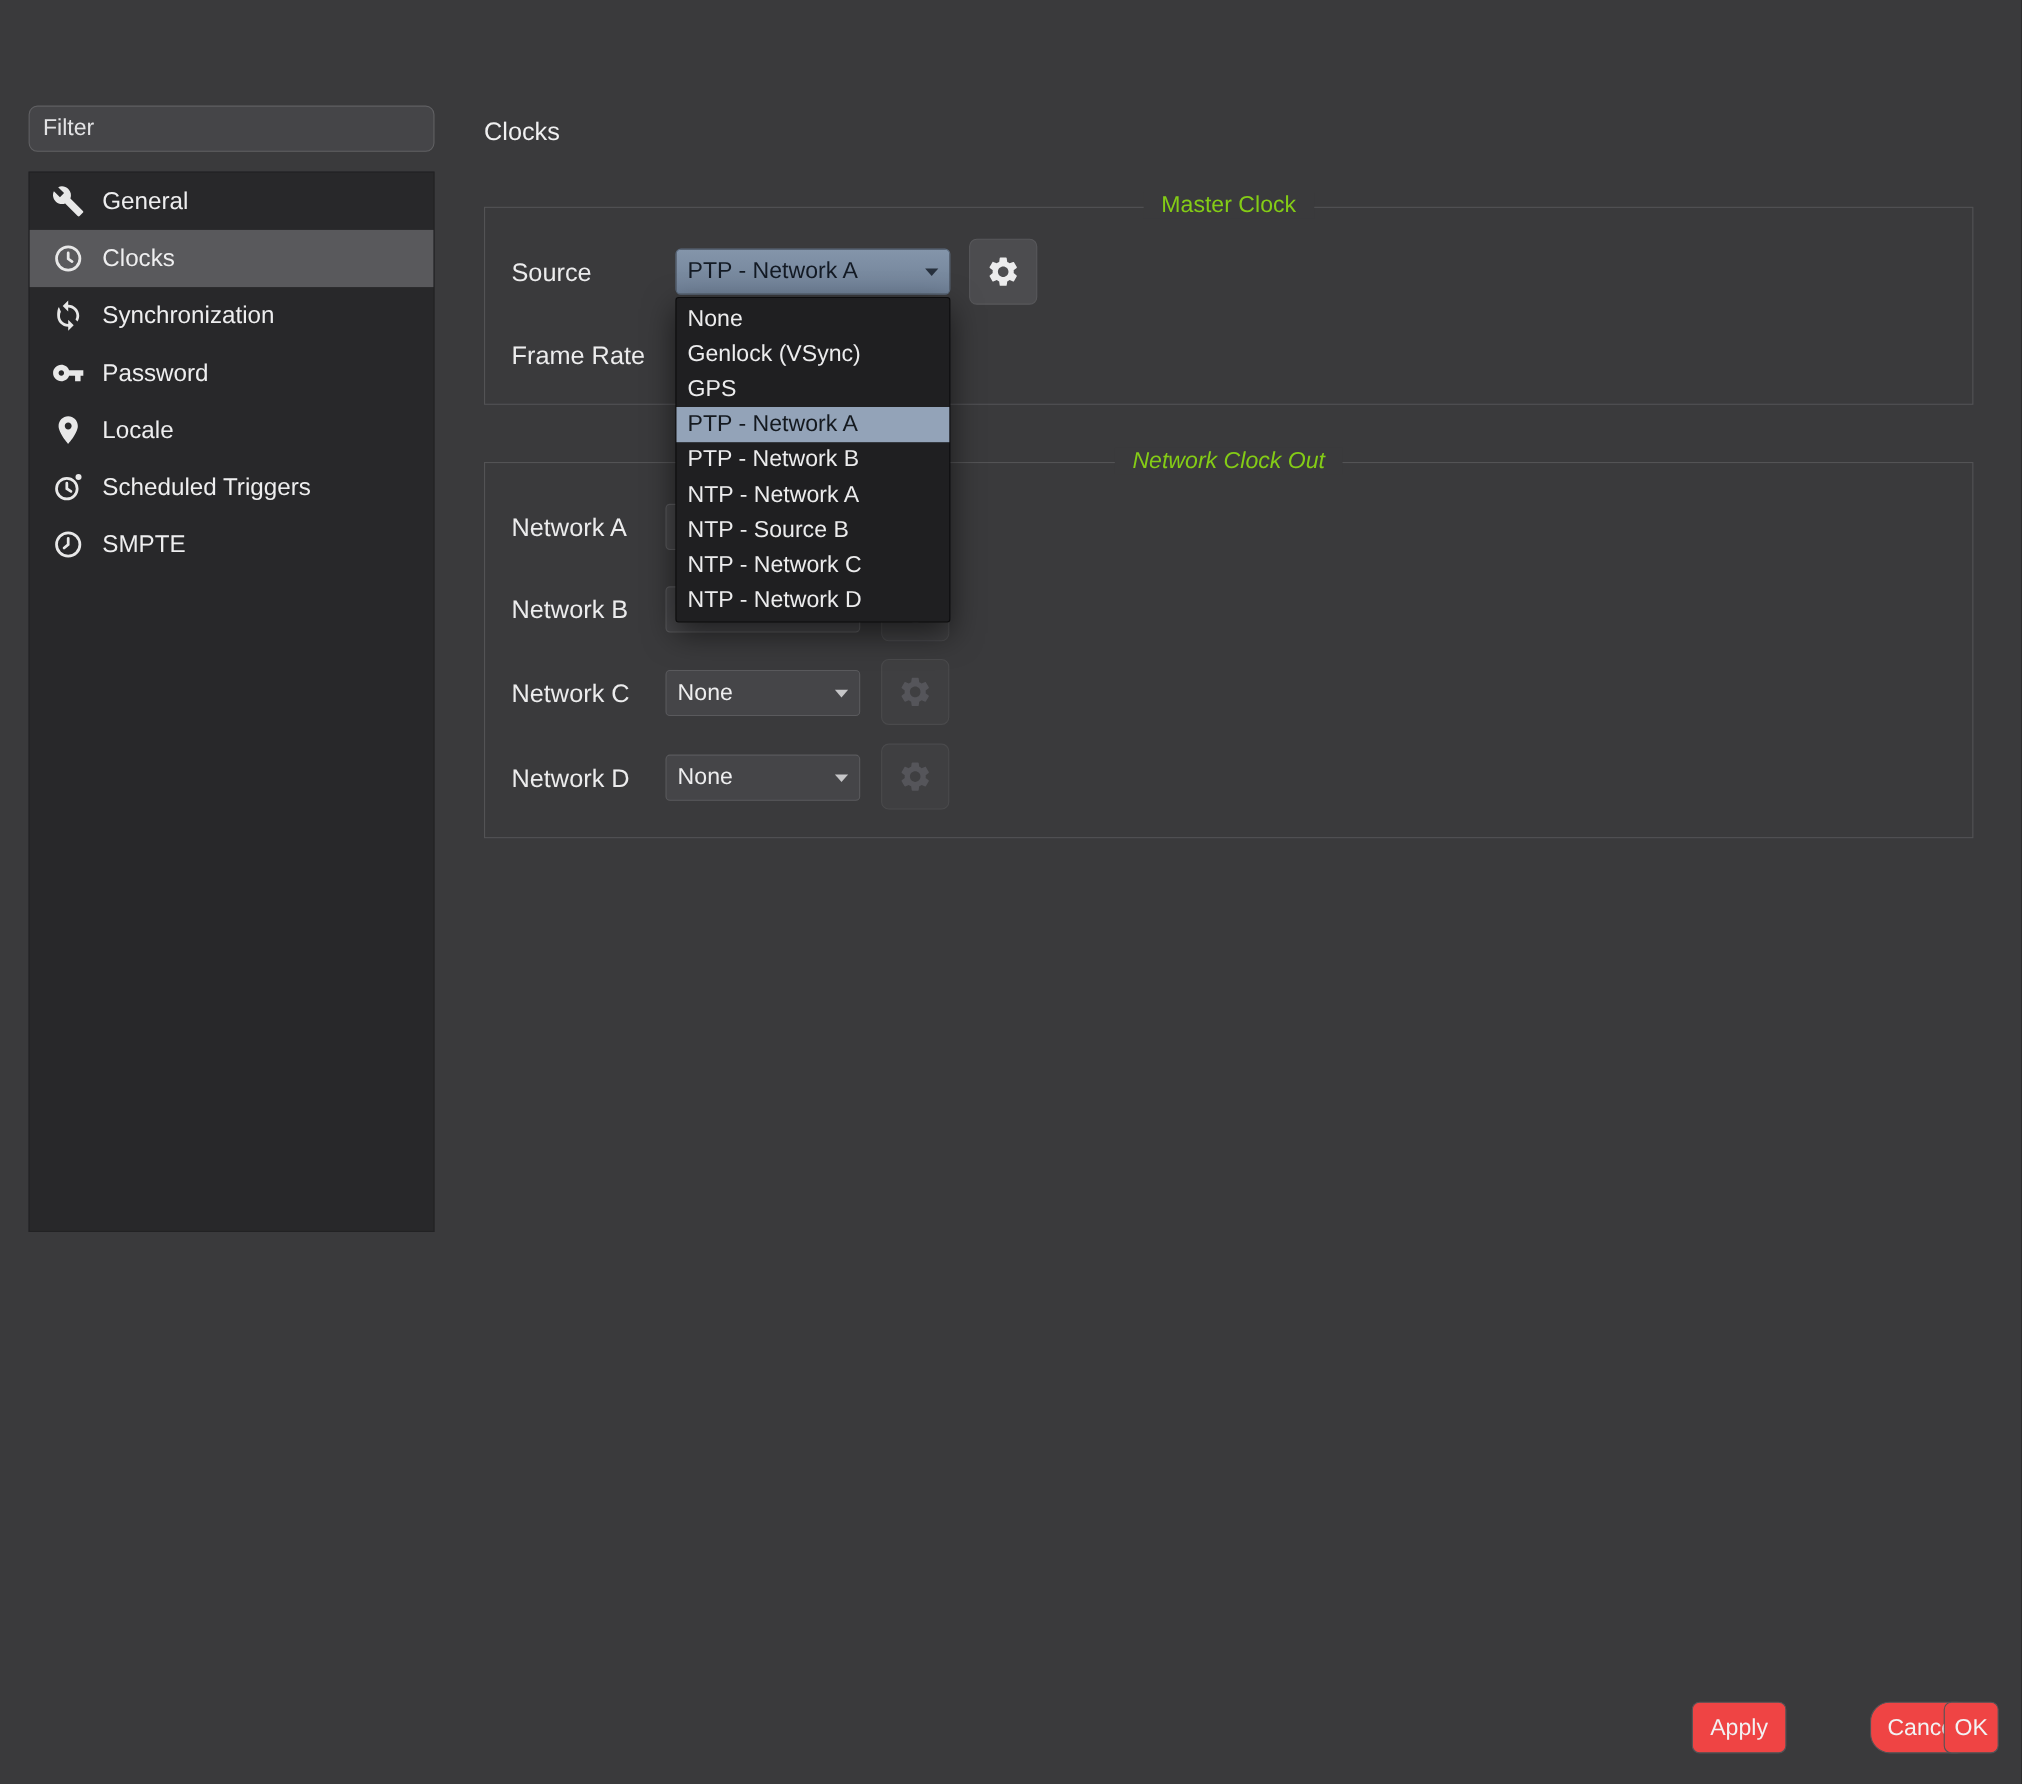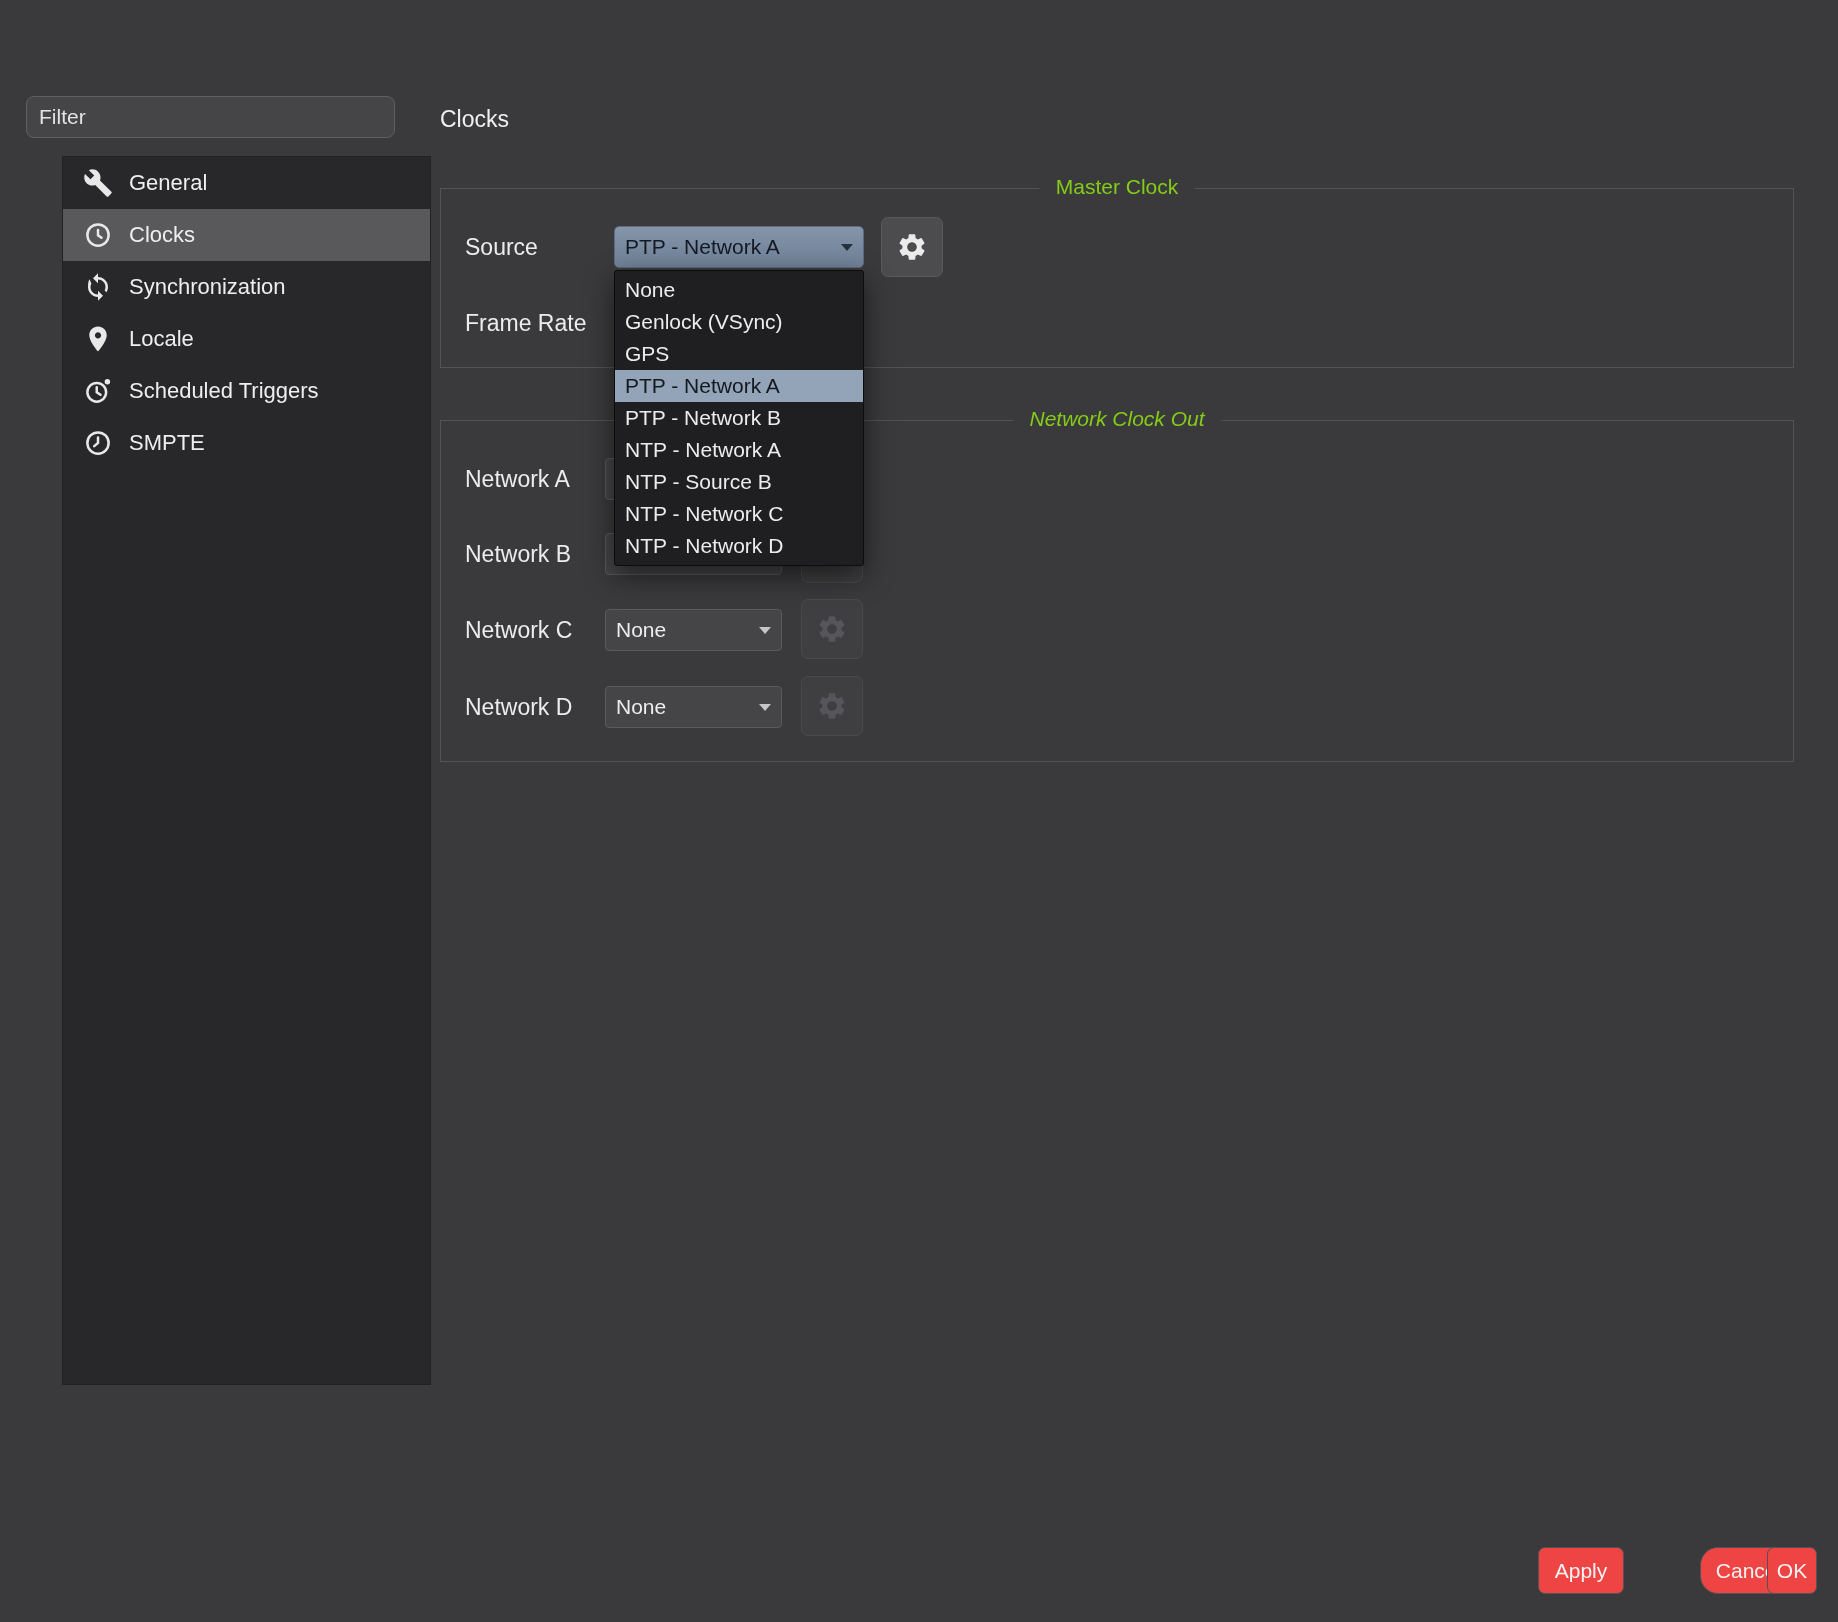--- a/index.html
+++ b/index.html
@@ -35,22 +35,22 @@
   }
   
   .filter{
     position:absolute;left:26px;top:96px;width:369px;height:42px;
     background:#454548;border:1px solid #606063;border-radius:8px;
     padding:0 12px;font-size:21px;color:#eee;outline:none;
     font-family:"Liberation Sans", sans-serif;
   }
   .filter::placeholder{color:#e2e2e4;opacity:1;}
   .side-panel{
-    position:absolute;left:26px;top:156px;width:369px;height:1229px;
-    background:var(--sidebar-bg,#28282a);border:1px solid #222224;margin-left:36px;
+    position:absolute;left:26px;top:156px;width:369px;height:964px;
+    background:var(--sidebar-bg,#28282a);border:1px solid #222224;
   }
   .side-item{
     height:52px;display:flex;align-items:center;padding-left:20px;
     color:#eeeeef;font-size:22px;cursor:default;
   }
   .side-item.selected{background:var(--selected-item-bg,#59595c);}
   .sicon{width:30px;height:30px;margin-right:16px;flex:0 0 30px;display:inline-flex;}
   .sicon svg{width:30px;height:30px;}
   
   .heading{position:absolute;left:440px;top:106px;font-size:23px;color:#f0f0f1;}
@@ -143,20 +143,28 @@
       </span>
       <span>Clocks</span>
     </div>
     <div class="side-item">
       <span class="sicon">
         <svg viewBox="0 0 24 24">
             <path fill="#e8e8e8" d="M12 4V1L8 5l4 4V6c3.31 0 6 2.69 6 6 0 1.01-.25 1.97-.7 2.8l1.46 1.46C19.54 15.03 20 13.57 20 12c0-4.42-3.58-8-8-8zm0 14c-3.31 0-6-2.69-6-6 0-1.01.25-1.97.7-2.8L5.24 5.74C4.46 6.97 4 8.43 4 12c0 4.42 3.58 8 8 8v3l4-4-4-4v3z"></path>
           </svg>
       </span>
       <span>Synchronization</span>
+    </div>
+    <div class="side-item">
+      <span class="sicon">
+        <svg viewBox="0 0 24 24">
+            <path fill="#e8e8e8" d="M12.65 10C11.83 7.67 9.61 6 7 6c-3.31 0-6 2.69-6 6s2.69 6 6 6c2.61 0 4.83-1.67 5.65-4H17v4h4v-4h2v-4H12.65zM7 14c-1.1 0-2-.9-2-2s.9-2 2-2 2 .9 2 2-.9 2-2 2z"></path>
+          </svg>
+      </span>
+      <span>Password</span>
     </div>
     <div class="side-item">
       <span class="sicon">
         <svg viewBox="0 0 24 24">
             <path fill="#e8e8e8" d="M12 2C8.13 2 5 5.13 5 9c0 5.25 7 13 7 13s7-7.75 7-13c0-3.87-3.13-7-7-7zm0 9.5c-1.38 0-2.5-1.12-2.5-2.5s1.12-2.5 2.5-2.5 2.5 1.12 2.5 2.5-1.12 2.5-2.5 2.5z"></path>
           </svg>
       </span>
       <span>Locale</span>
     </div>
     <div class="side-item">

